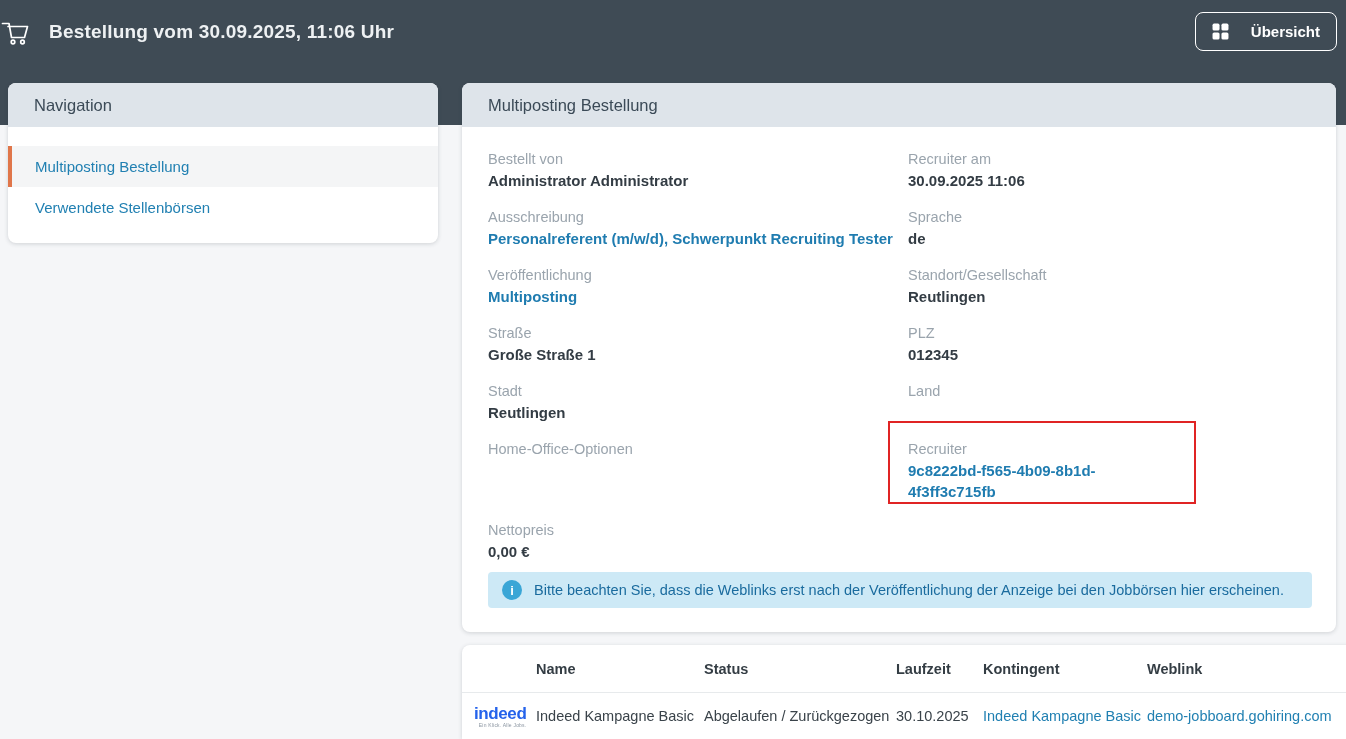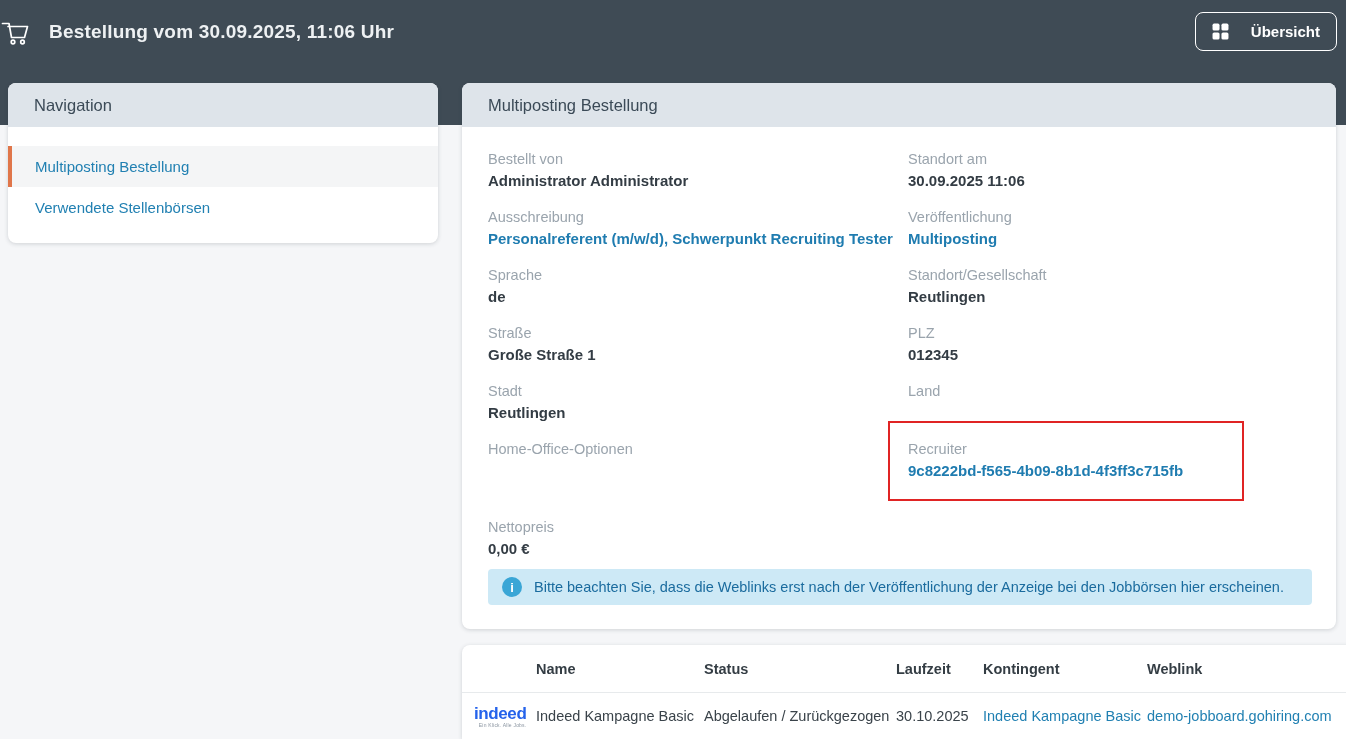--- a/index.html
+++ b/index.html
@@ -57,22 +57,22 @@
   }
   .field { margin-bottom:16px; }
   .flabel { color:#9aa4ad; font-size:14.5px; line-height:21px; }
   .fvalue {
     color:#333c44; font-size:15px; font-weight:700; line-height:21px;
     display:block; text-decoration:none;
   }
   a.fvalue, .link { color:#1f7cb0; }
   .red-box {
     border:2px solid #e02424;
-    margin:-18px 0 0 -20px; width:356px;
-    padding:16px 18px 18px 18px;
+    margin:-18px 0 0 -20px; width:308px;
+    padding:16px 18px 0 18px;
   }
   
   .info-banner {
     margin-top:-6px;
     background:#cde9f6; border-radius:4px; min-height:36px;
     display:flex; align-items:center; gap:12px; padding:6px 14px;
   }
   .info-icon {
     width:20px; height:20px; border-radius:50%; background:#3aa6d6;
     color:#fff; font-size:13px; font-weight:700; flex:0 0 auto;
@@ -132,37 +132,37 @@
   <div class="card-header">Multiposting Bestellung</div>
   <div class="main-body">
     <div class="fields">
 
       <div class="field">
         <div class="flabel">Bestellt von</div>
         <div class="fvalue">Administrator Administrator</div>
       </div>
 
       <div class="field">
-        <div class="flabel">Standort am</div>
+        <div class="flabel">Recruiter am</div>
         <div class="fvalue">30.09.2025 11:06</div>
       </div>
 
       <div class="field">
         <div class="flabel">Ausschreibung</div>
         <a class="fvalue link" href="#">Personalreferent (m/w/d), Schwerpunkt Recruiting Tester</a>
       </div>
 
       <div class="field">
+        <div class="flabel">Sprache</div>
+        <div class="fvalue">de</div>
+      </div>
+
+      <div class="field">
         <div class="flabel">Veröffentlichung</div>
         <a class="fvalue link" href="#">Multiposting</a>
-      </div>
-
-      <div class="field">
-        <div class="flabel">Sprache</div>
-        <div class="fvalue">de</div>
       </div>
 
       <div class="field">
         <div class="flabel">Standort/Gesellschaft</div>
         <div class="fvalue">Reutlingen</div>
       </div>
 
       <div class="field">
         <div class="flabel">Straße</div>
         <div class="fvalue">Große Straße 1</div>

